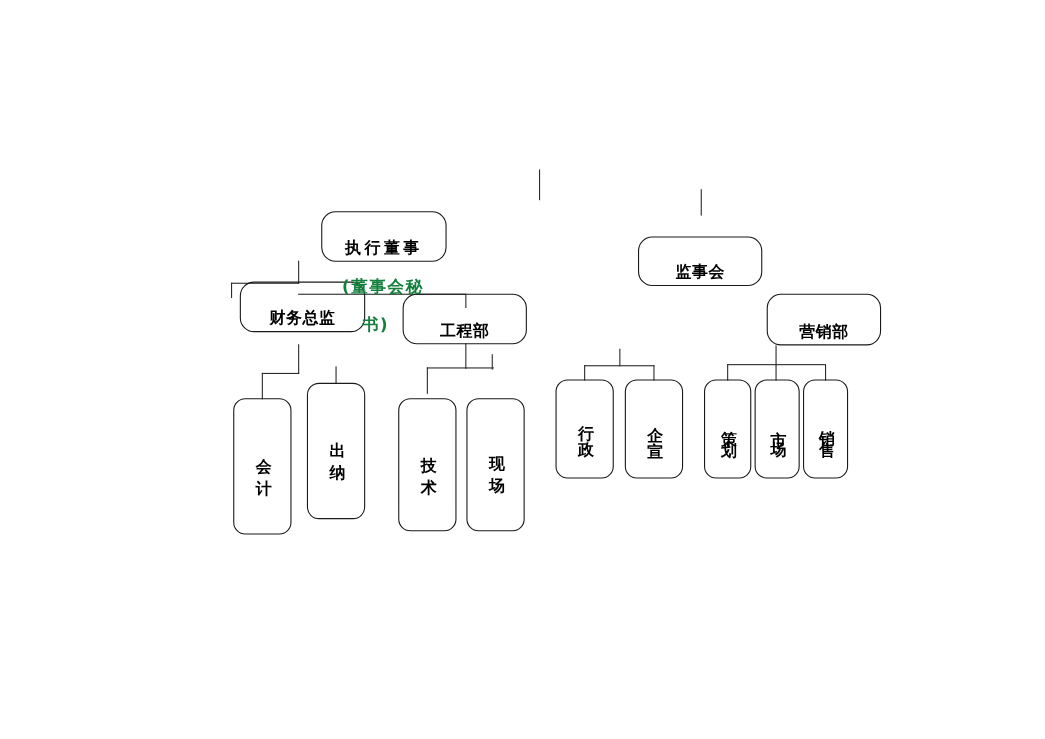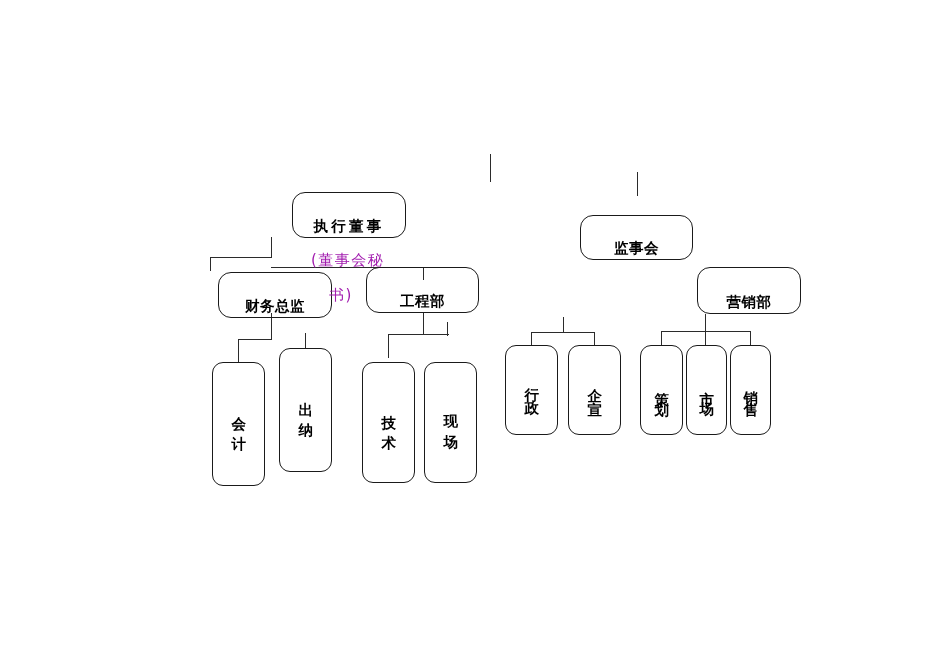--- a/index.html
+++ b/index.html
@@ -65,22 +65,22 @@
   .ln {
     position: absolute;
     background: #2b2b2b;
   }
   .ln.h { height: 1.3px; }
   .ln.v { width: 1.3px; }
 
   
   .float-text {
     position: absolute;
-    font-weight: 400;
-    color: #a21caf;
+    font-weight: 700;
+    color: #15803d;
     font-size: 15px;
     white-space: nowrap;
     line-height: 1.05;
   }
 </style>
 </head>
 <body>
 
 <div id="canvas">
 
@@ -123,21 +123,21 @@
 
   <div class="node round-lg align-bottom" style="left:292px; top:192px; width:114px; height:46px;">
     <span class="node-label h-label wide">执行董事</span>
   </div>
 
 
   <div class="node round-lg align-bottom" style="left:580px; top:196px; width:113px; height:45px;margin-top:19px;">
     <span class="node-label h-label">监事会</span>
   </div>
 
-  <div class="node round-lg align-bottom" style="left:218px; top:272px; width:114px; height:46px;">
+  <div class="node round-lg align-bottom" style="left:218px; top:256px; width:114px; height:46px;">
     <span class="node-label h-label">财务总监</span>
   </div>
 
   <div class="node round-lg align-bottom" style="left:366px; top:267px; width:113px; height:46px;align-items:flex-end;">
     <span class="node-label h-label">工程部</span>
   </div>
 
 
   <div class="node round-lg align-bottom" style="left:653px; top:267px; width:104px; height:47px;margin-left:44px;">
     <span class="node-label h-label">营销部</span>

